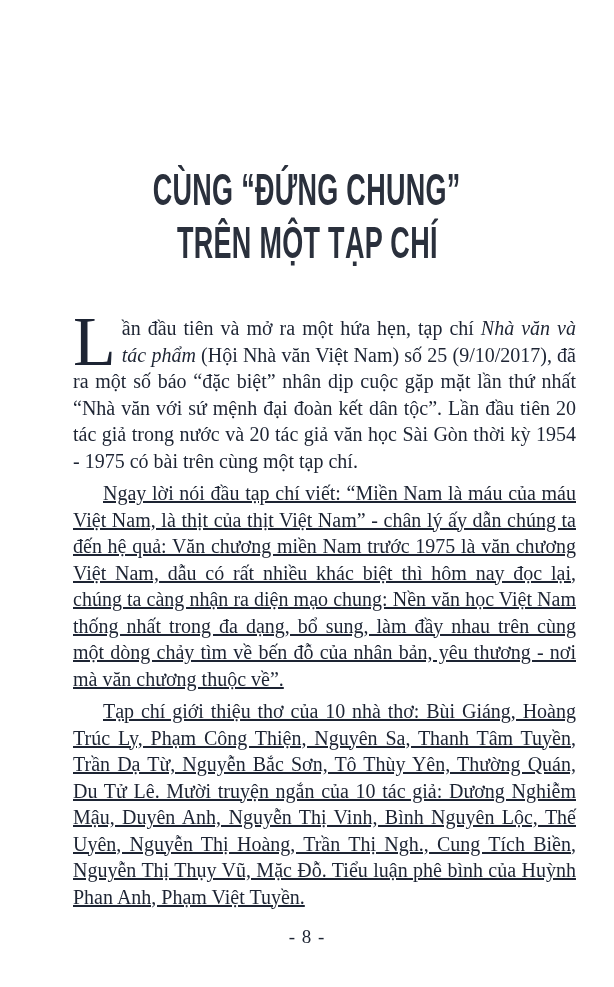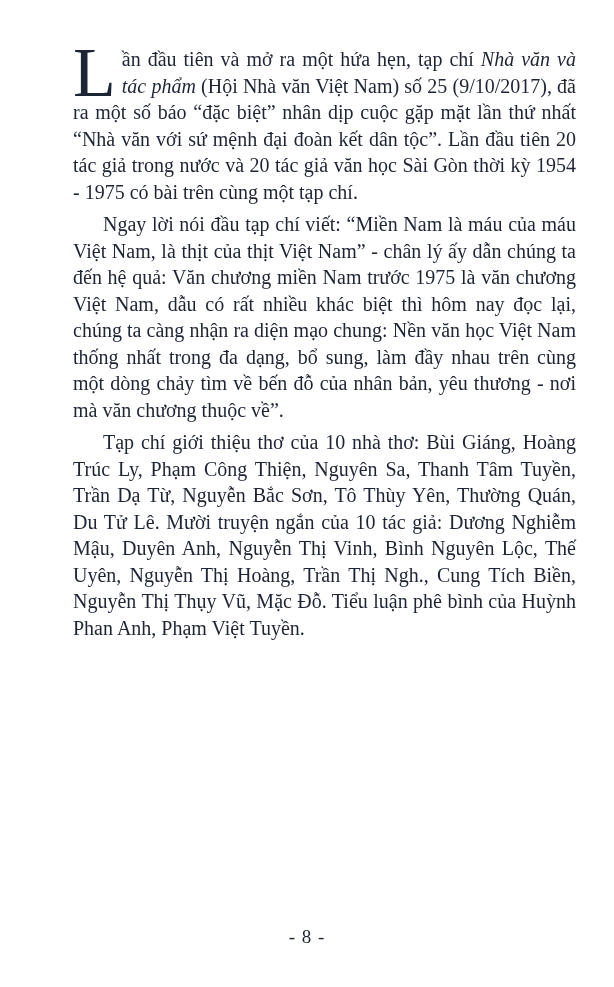--- a/index.html
+++ b/index.html
@@ -46,20 +46,21 @@
     font-size: 20px;
     line-height: 26.5px;
     text-align: justify;
   }
   .para {
     margin: 0 0 6px 0;
     padding: 0;
   }
   .para.indent {
     text-indent: 30px;
+    text-decoration: underline;
   }
   .dropcap {
     float: left;
     font-size: 70px;
     line-height: 53px;
     padding: 0 6px 0 0;
     color: #1d2433;
   }
   .para em {
     font-style: italic;
@@ -79,20 +80,28 @@
     font-size: 19px;
     color: #1d2433;
     letter-spacing: 1px;
   }
 </style>
 </head>
 <body>
 
 <div class="page">
 
+  <h1 class="title">
+    <div class="title-line">
+      <span class="condensed">CÙNG “ĐỨNG CHUNG”</span>
+    </div>
+    <div class="title-line">
+      <span class="condensed">TRÊN MỘT TẠP CHÍ</span>
+    </div>
+  </h1>
 
   <div class="body-text">
 
     <p class="para first"><span class="dropcap">L</span><span>ần đầu tiên và mở ra một hứa hẹn, tạp chí </span><em>Nhà văn và tác phẩm</em><span> (Hội Nhà văn Việt Nam) số 25 (9/10/2017), đã ra một số báo “đặc biệt” nhân dịp cuộc gặp mặt lần thứ nhất “Nhà văn với sứ mệnh đại đoàn kết dân tộc”. Lần đầu tiên 20 tác giả trong nước và 20 tác giả văn học Sài Gòn thời kỳ 1954 - 1975 có bài trên cùng một tạp chí.</span></p>
 
     <p class="para indent">Ngay lời nói đầu tạp chí viết: “Miền Nam là máu của máu Việt Nam, là thịt của thịt Việt Nam” - chân lý ấy dẫn chúng ta đến hệ quả: Văn chương miền Nam trước 1975 là văn chương Việt Nam, dẫu có rất nhiều khác biệt thì hôm nay đọc lại, chúng ta càng nhận ra diện mạo chung: Nền văn học Việt Nam thống nhất trong đa dạng, bổ sung, làm đầy nhau trên cùng một dòng chảy tìm về bến đỗ của nhân bản, yêu thương - nơi mà văn chương thuộc về”.</p>
 
     <p class="para indent">Tạp chí giới thiệu thơ của 10 nhà thơ: Bùi Giáng, Hoàng Trúc Ly, Phạm Công Thiện, Nguyên Sa, Thanh Tâm Tuyền, Trần Dạ Từ, Nguyễn Bắc Sơn, Tô Thùy Yên, Thường Quán, Du Tử Lê. Mười truyện ngắn của 10 tác giả: Dương Nghiễm Mậu, Duyên Anh, Nguyễn Thị Vinh, Bình Nguyên Lộc, Thế Uyên, Nguyễn Thị Hoàng, Trần Thị Ngh., Cung Tích Biền, Nguyễn Thị Thụy Vũ, Mặc Đỗ. Tiểu luận phê bình của Huỳnh Phan Anh, Phạm Việt Tuyền.</p>
 
   </div>

